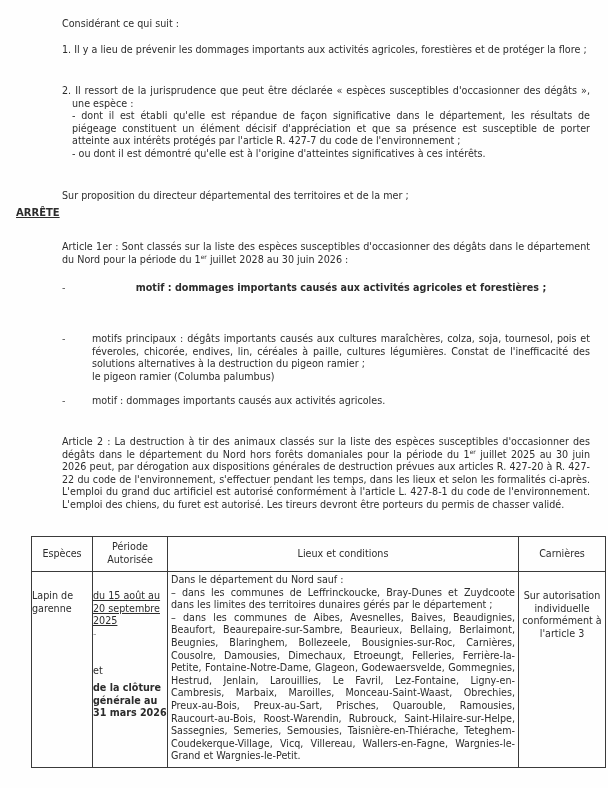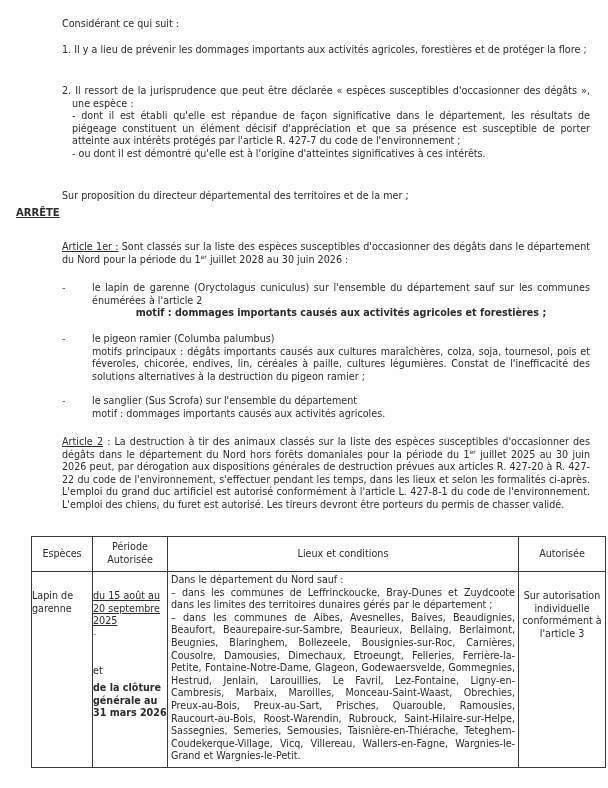--- a/index.html
+++ b/index.html
@@ -10,21 +10,21 @@
     line-height: 12.6px;
     color: #2c2c2c;
     position: relative;
   }
   .page { position: absolute; left: 16px; top: 0; width: 608px; height: 788px; }
   .abs { position: absolute; }
   .block { left: 46px; width: 528px; }
   .just { text-align: justify; text-align-last: left; }
   .indent { padding-left: 10px; }
   .num-hang { padding-left: 10px; text-indent: -10px; }
-  .ul { text-decoration: underline; }
+  .ul { }
   .title { left: 0; width: 608px; text-align: left; font-weight: bold; text-decoration: underline; font-size: 10px; }
   .bullet-row { left: 46px; width: 528px; }
   .bullet-dash { position: absolute; left: 0; top: 0; width: 20px; color: #555; }
   .bullet-body { margin-left: 30px; text-align: justify; }
   sup { font-size: 6px; line-height: 0; vertical-align: super; }
   table.grid {
     position: absolute; left: 15px; top: 536px; width: 574px;
     border-collapse: collapse;
     table-layout: fixed;
   }
@@ -60,58 +60,56 @@
 
   <h2 class="abs title" style="top:207px;">ARRÊTE</h2>
 
   <p class="abs block just" style="top:241px;">
     <span class="ul">Article 1er :</span><span> Sont classés sur la liste des espèces susceptibles d'occasionner des dégâts dans le département du Nord pour la période du 1</span><sup>er</sup><span> juillet 2028 au 30 juin 2026 :</span>
   </p>
 
   <div class="abs bullet-row" style="top:282px;">
     <span class="bullet-dash">-</span>
     <div class="bullet-body">
-      <p>le lapin de garenne (Oryctolagus cuniculus) sur l'ensemble du département sauf sur les communes énumérées à l'article 2</p>
       <p style="text-align:center;font-weight:bold;">motif : dommages importants causés aux activités agricoles et forestières ;</p>
     </div>
   </div>
 
   <div class="abs bullet-row" style="top:333px;">
     <span class="bullet-dash">-</span>
     <div class="bullet-body">
+      <p style="text-align:justify; text-align-last:left;">motifs principaux : dégâts importants causés aux cultures maraîchères, colza, soja, tournesol, pois et féveroles, chicorée, endives, lin, céréales à paille, cultures légumières. Constat de l'inefficacité des solutions alternatives à la destruction du pigeon ramier ;</p>
       <p style="text-align:left;">le pigeon ramier (Columba palumbus)</p>
-      <p style="text-align:justify; text-align-last:left;">motifs principaux : dégâts importants causés aux cultures maraîchères, colza, soja, tournesol, pois et féveroles, chicorée, endives, lin, céréales à paille, cultures légumières. Constat de l'inefficacité des solutions alternatives à la destruction du pigeon ramier ;</p>
     </div>
   </div>
 
   <div class="abs bullet-row" style="top:395px;">
     <span class="bullet-dash">-</span>
     <div class="bullet-body">
-      <p style="text-align:left;">le sanglier (Sus Scrofa) sur l'ensemble du département</p>
       <p style="text-align:left;">motif : dommages importants causés aux activités agricoles.</p>
     </div>
   </div>
 
   <p class="abs block just" style="top:436px;">
     <span class="ul">Article 2</span><span> : La destruction à tir des animaux classés sur la liste des espèces susceptibles d'occasionner des dégâts dans le département du Nord hors forêts domaniales pour la période du 1</span><sup>er</sup><span> juillet 2025 au 30 juin 2026 peut, par dérogation aux dispositions générales de destruction prévues aux articles R. 427-20 à R. 427-22 du code de l'environnement, s'effectuer pendant les temps, dans les lieux et selon les formalités ci-après. L'emploi du grand duc artificiel est autorisé conformément à l'article L. 427-8-1 du code de l'environnement. L'emploi des chiens, du furet est autorisé. Les tireurs devront être porteurs du permis de chasser validé.</span>
   </p>
 
   <table class="grid">
     <colgroup>
       <col style="width:61px;">
       <col style="width:75px;">
       <col style="width:351px;">
       <col style="width:87px;">
     </colgroup>
     <thead>
       <tr>
         <th>Espèces</th>
         <th>Période Autorisée</th>
         <th>Lieux et conditions</th>
-        <th>Autorisée</th>
+        <th>Carnières</th>
       </tr>
     </thead>
     <tbody>
       <tr style="height:196px;">
         <td class="c-center">Lapin de garenne</td>
         <td class="c-center">
           <span style="display:block;text-decoration:underline;">du 15 août au 20 septembre 2025</span>
           <span style="display:block; color:#999;">-</span>
           <span class="gap"></span>
           <span style="display:block;">et</span>

